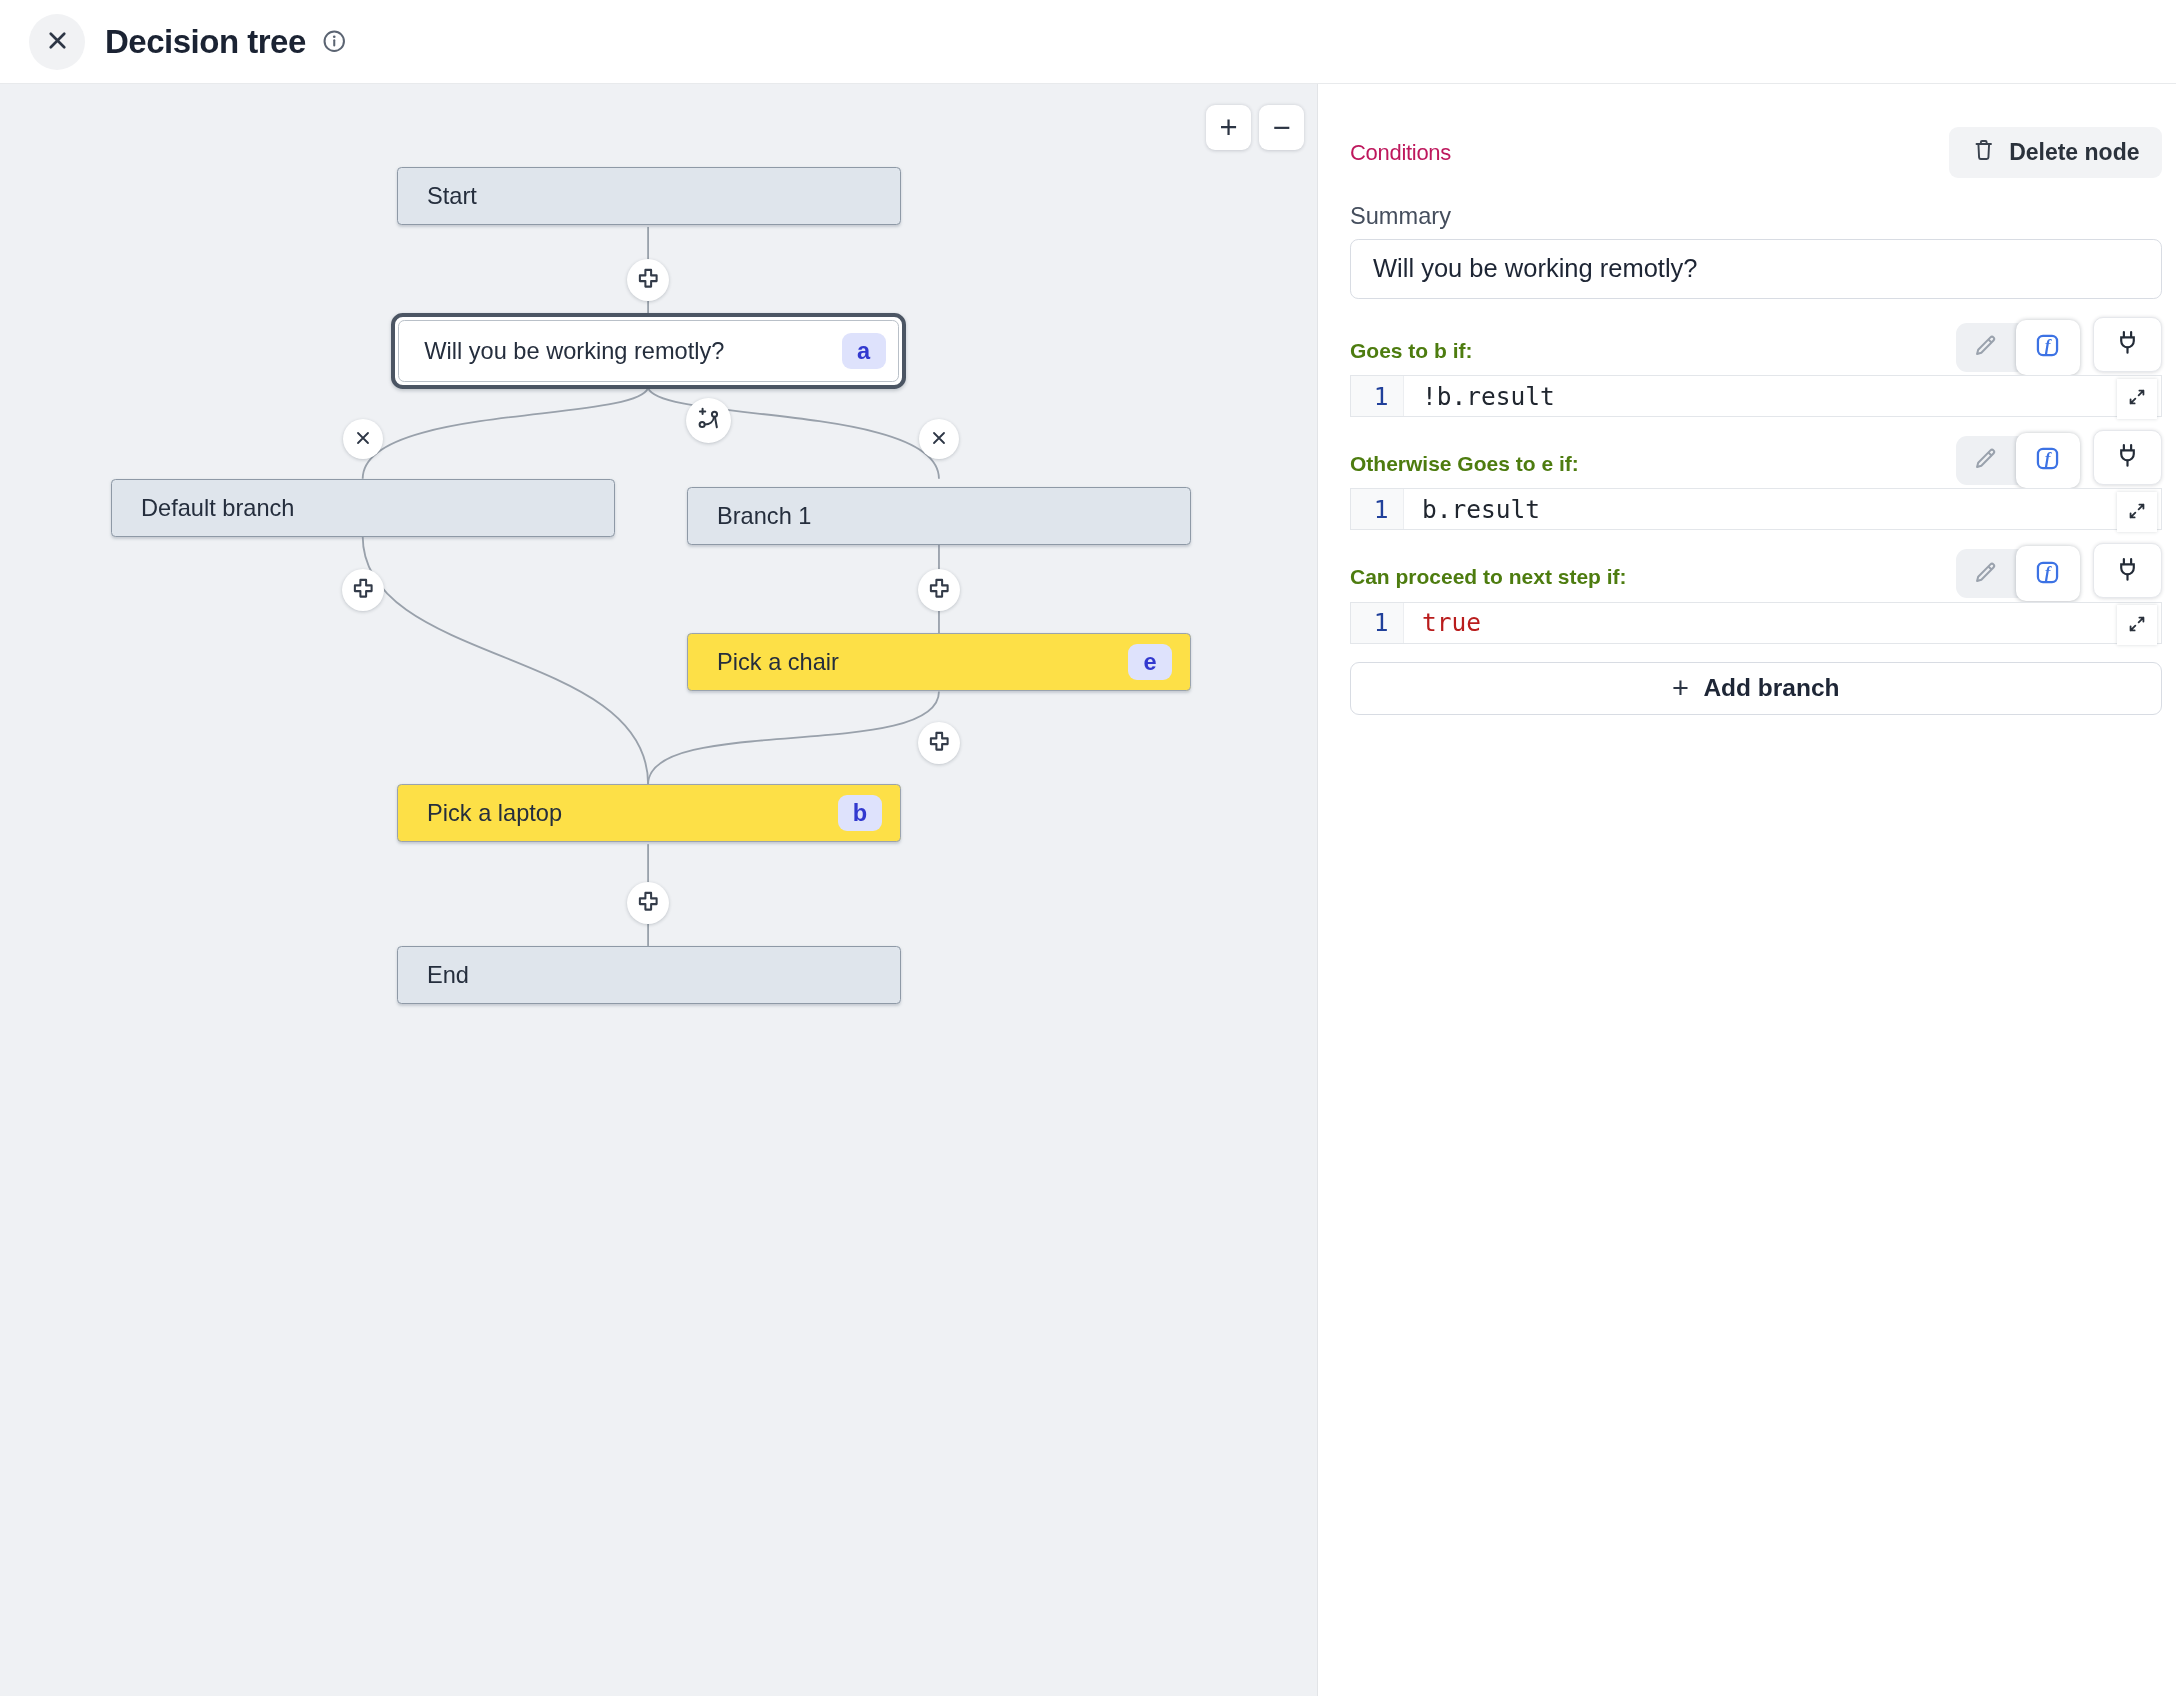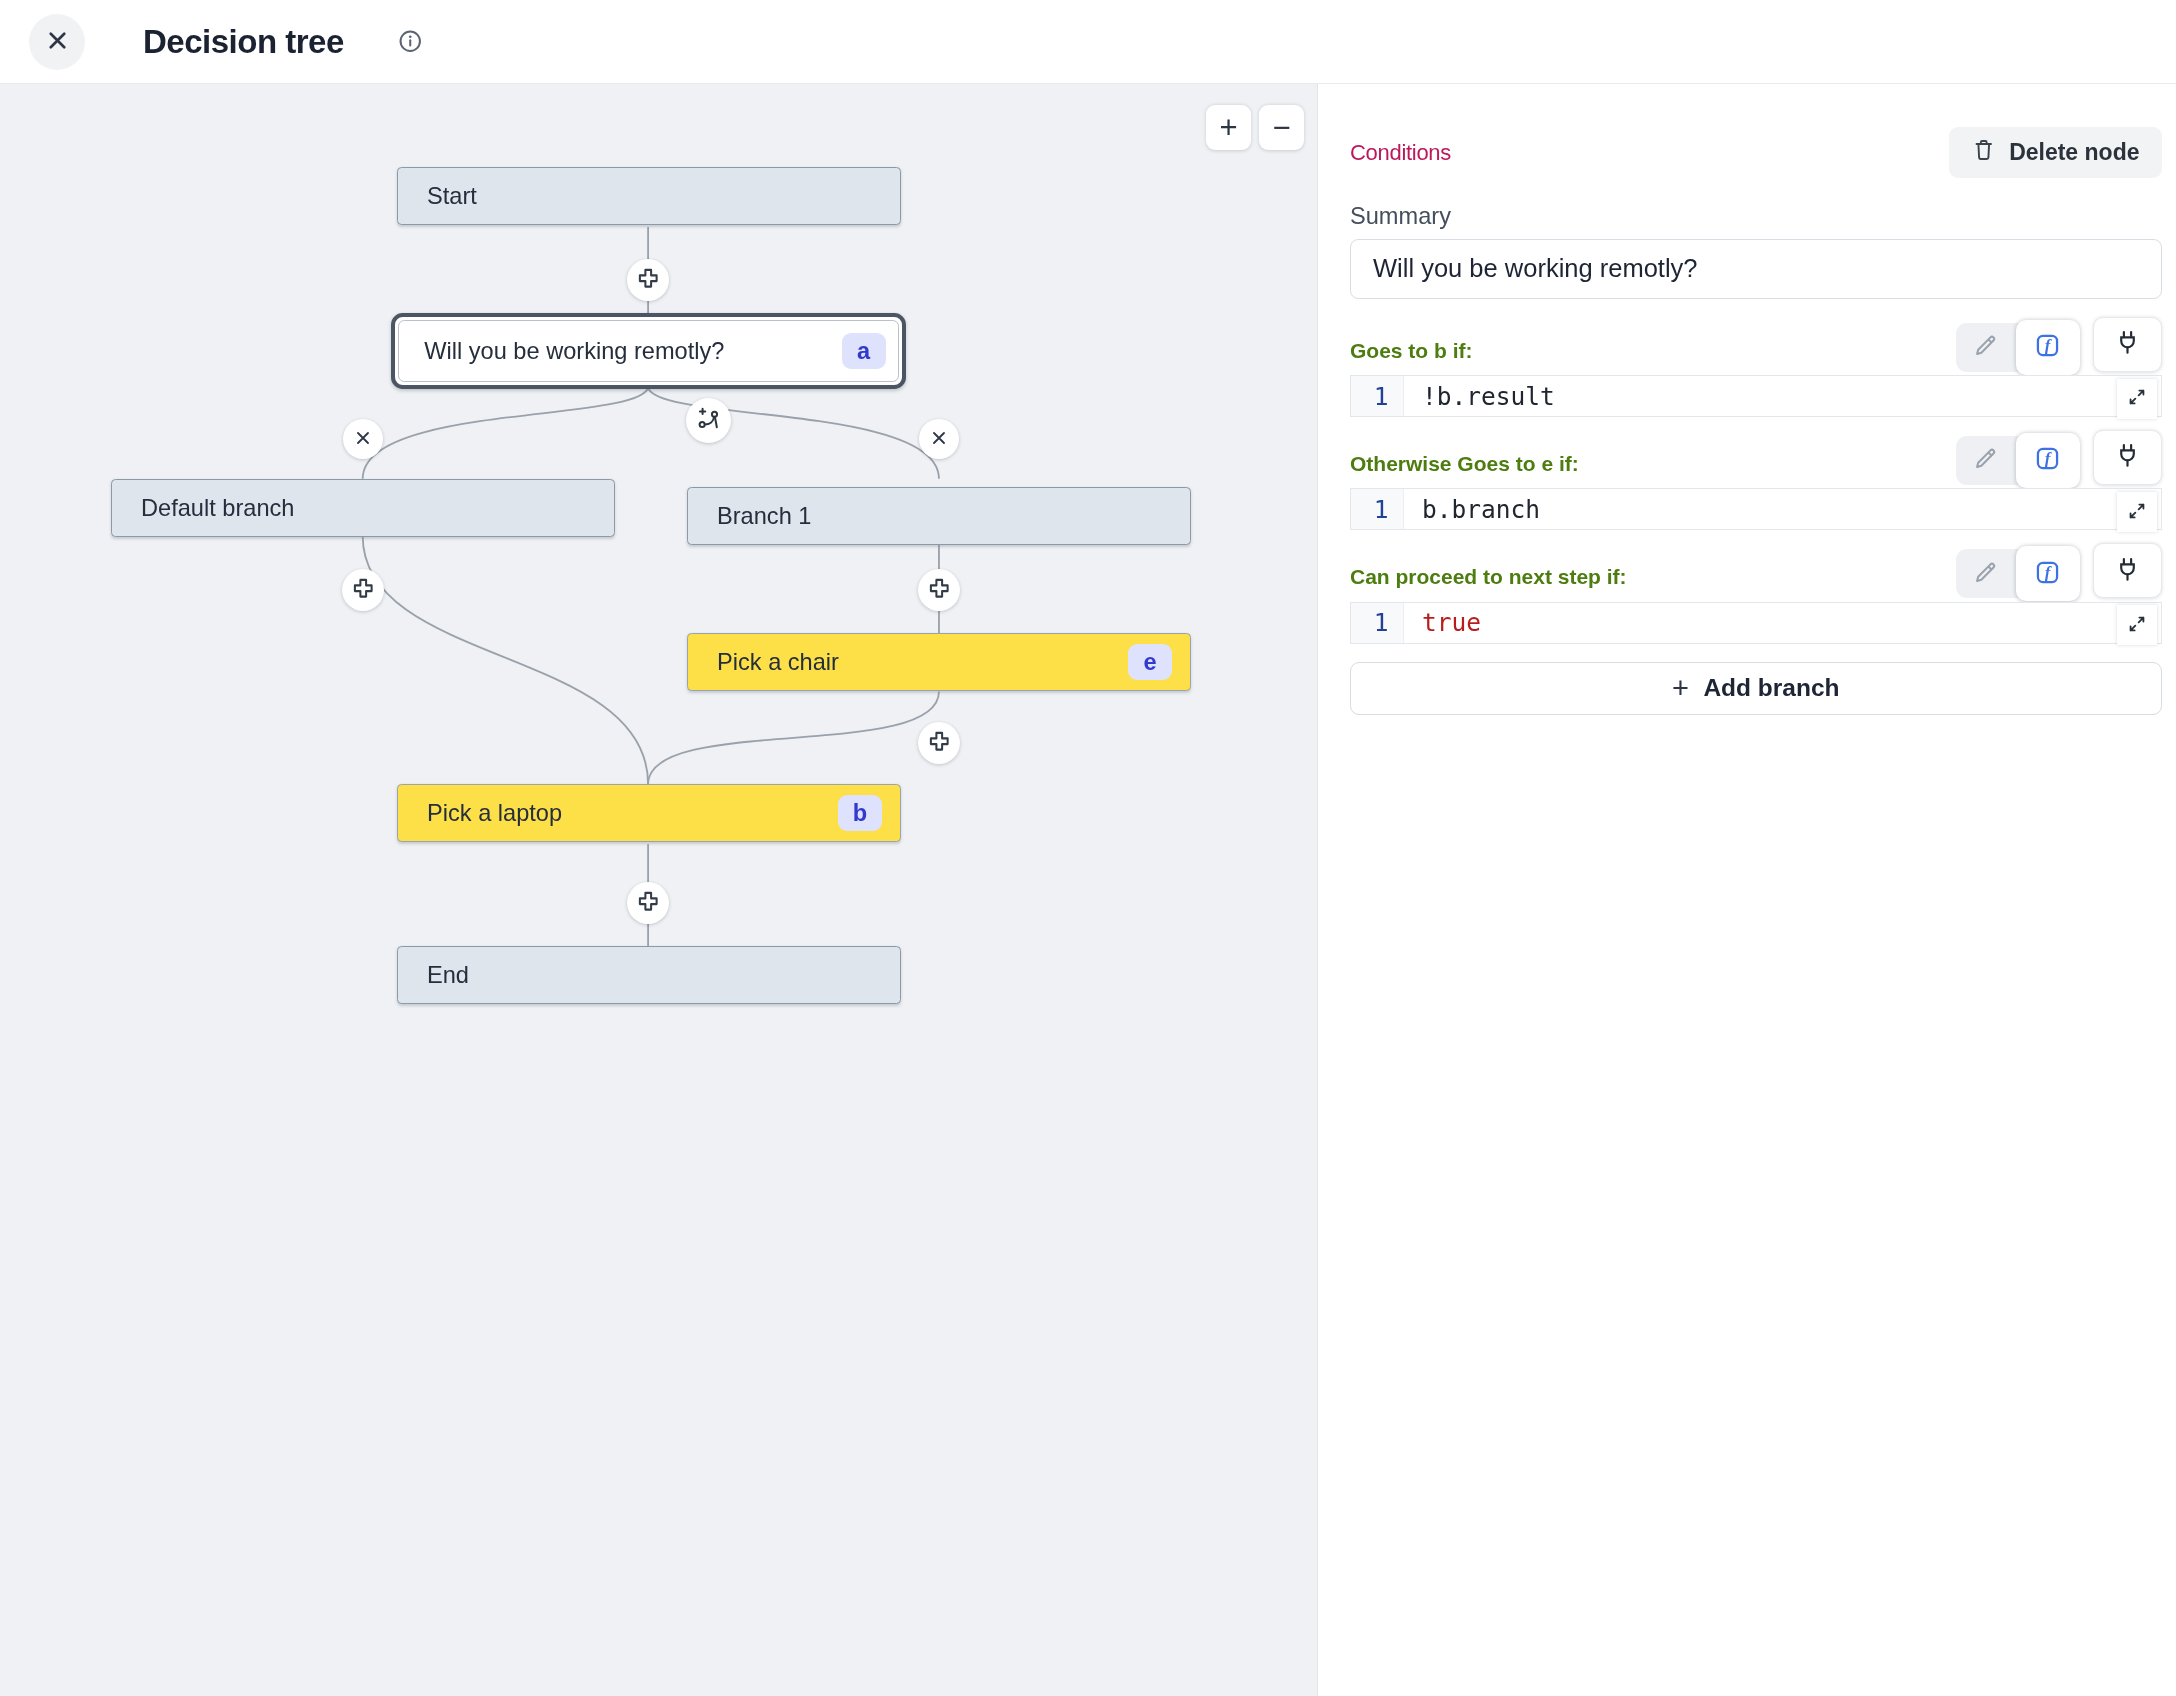--- a/index.html
+++ b/index.html
@@ -1,21 +1,21 @@
 <!DOCTYPE html>
 <html style="font-size:14.5px"><head>
 <meta charset="utf-8">
 <style>
   * { margin:0; padding:0; box-sizing:border-box; }
   html,body { width:2177px; height:1696px; overflow:hidden; }
   body { font-family:"Liberation Sans", sans-serif; background:#ffffff; color:#1c2433; }
 
   
   .topbar { position:absolute; left:0; top:0; width:2177px; height:84px; background:#fff;
-            border-bottom:0.9px solid #e8eaec; display:flex; align-items:center; z-index:5;gap:38px; }
+            border-bottom:0.9px solid #e8eaec; display:flex; align-items:center; z-index:5; }
   .close-btn { width:56px; height:56px; border-radius:50%; background:#f1f2f4; border:none;
                margin-left:29px; display:flex; align-items:center; justify-content:center; cursor:pointer; }
   .page-title { font-size:33px; font-weight:700; color:#1b2333; margin-left:20px; letter-spacing:-0.5px; }
   .info-icon { margin-left:16.4px; display:flex; align-items:center; }
 
   
   .canvas { position:absolute; left:0; top:84px; width:1318px; height:1613px;
             background:#eff1f4; border-right:0.9px solid #e2e4e7; overflow:hidden; }
   .panel { position:absolute; left:1319px; top:84px; width:857px; height:1613px;
            background:#fff; padding:42px 14.5px 0 31px; }
@@ -321,21 +321,21 @@
         <svg width="29" height="29" viewBox="0 0 24 24" fill="none" stroke="#232b37" stroke-width="1.8" stroke-linecap="round">
             <path d="M9 3.4 v4.2 M15 3.4 v4.2"></path>
             <path d="M6.8 7.7 h10.4 v3.1 a5.2 5.2 0 0 1 -10.4 0 z"></path>
             <path d="M12 16.3 v4.2"></path>
           </svg>
       </span>
     </button>
   </div>
   <div class="editor">
     <div class="gutter">1</div>
-    <div class="code">b.branch</div>
+    <div class="code">b.result</div>
     <button class="expand-btn">
       <span>
         <svg width="22" height="22" viewBox="0 0 24 24" fill="none" stroke="#29303b" stroke-width="2" stroke-linecap="round" stroke-linejoin="round">
             <path d="M13.8 10.2 L19 5 M19 9.4 V5 h-4.4"></path>
             <path d="M10.2 13.8 L5 19 M5 14.6 V19 h4.4"></path>
           </svg>
       </span>
     </button>
   </div>
 

